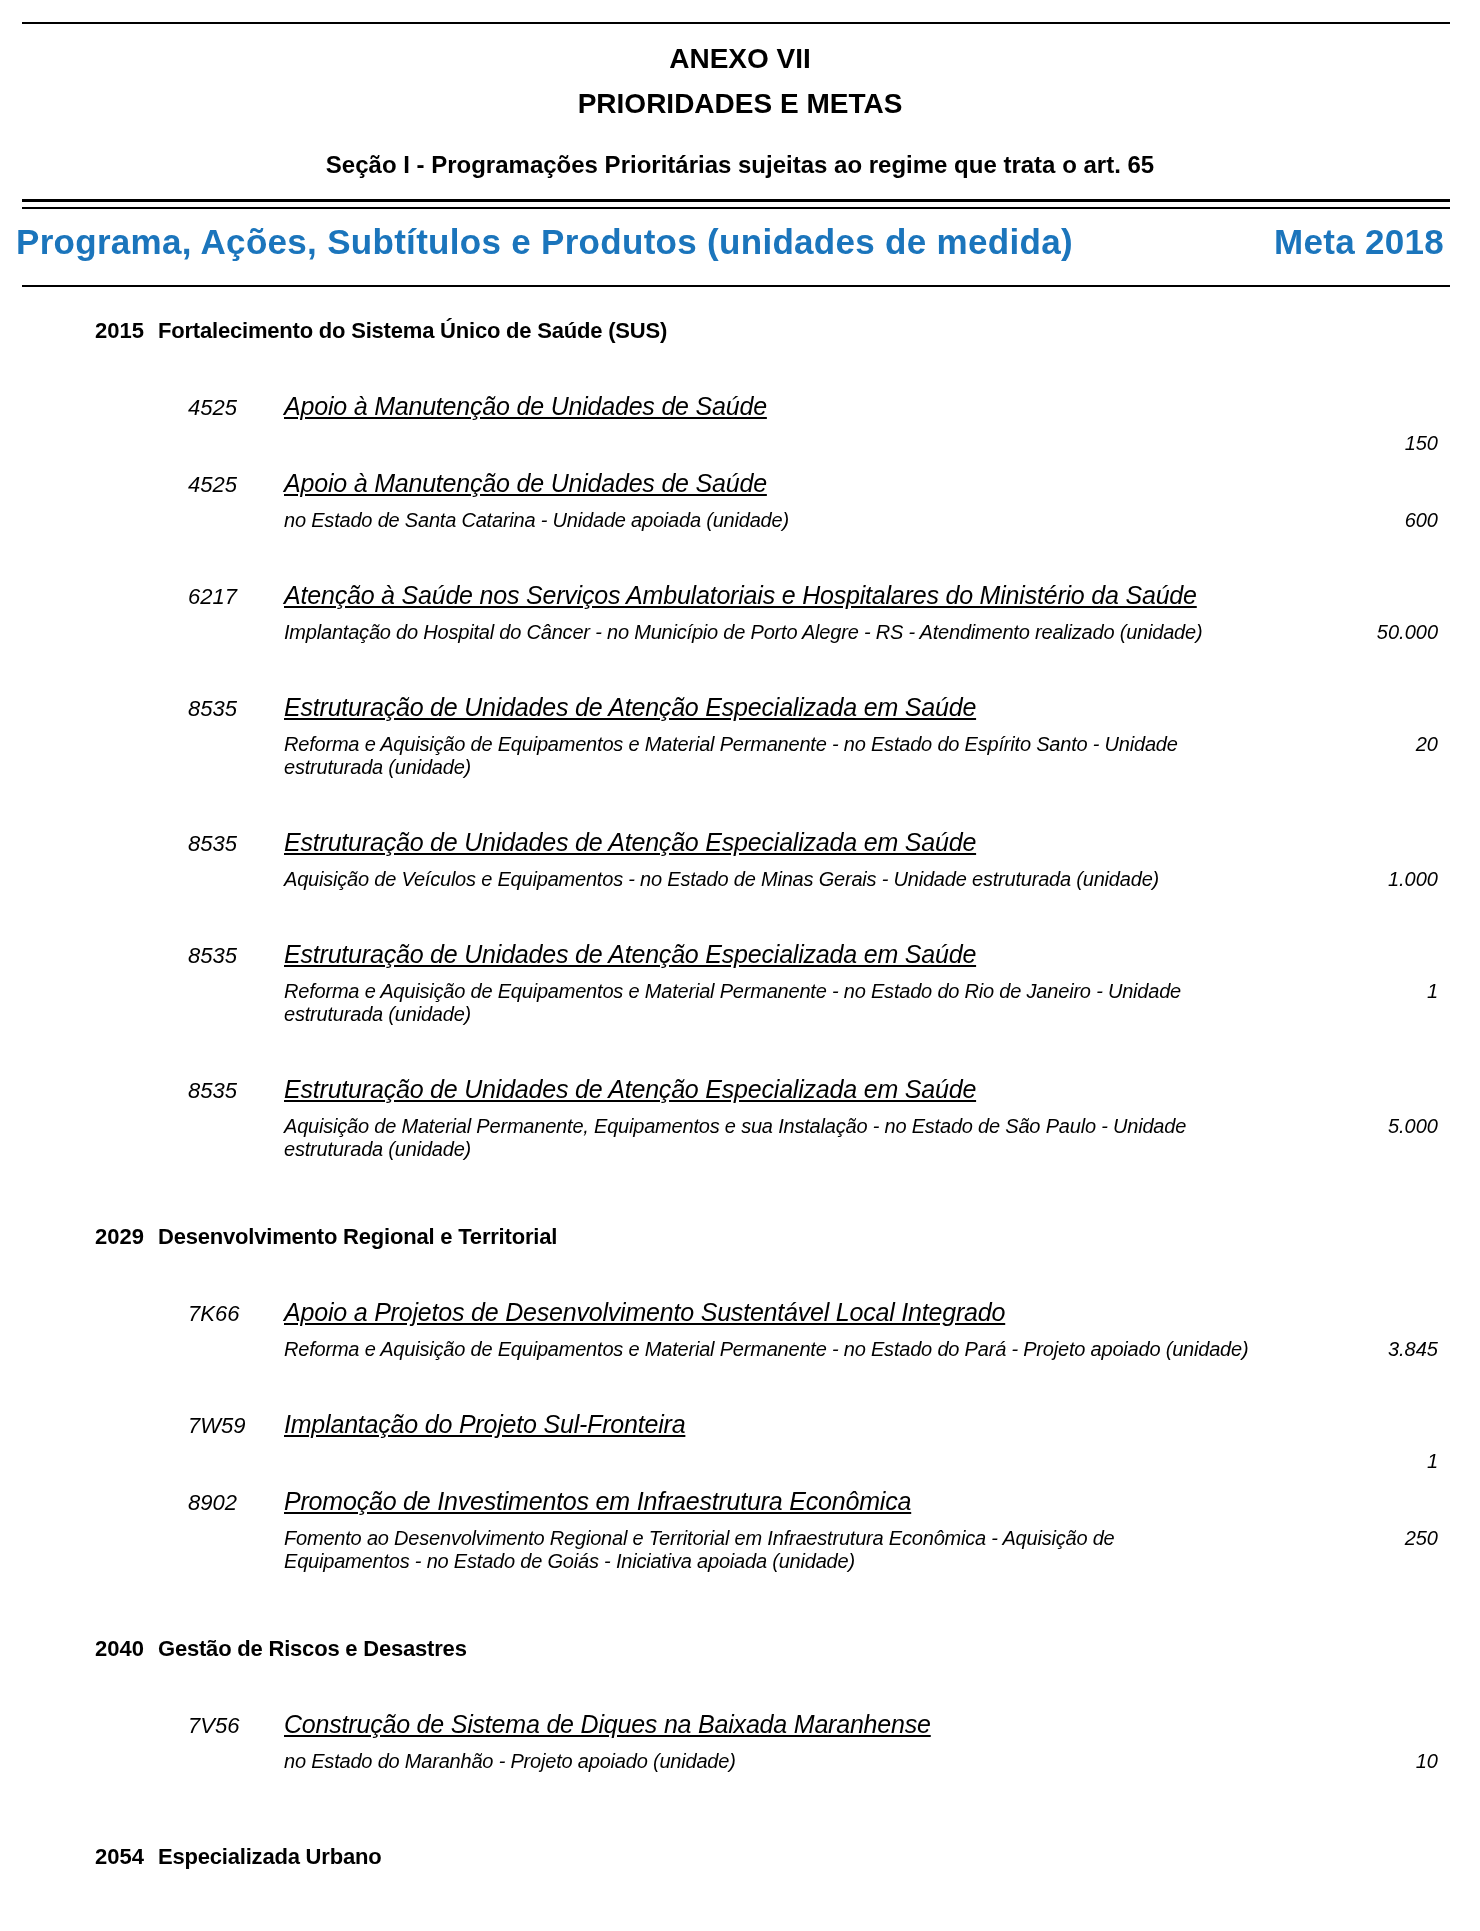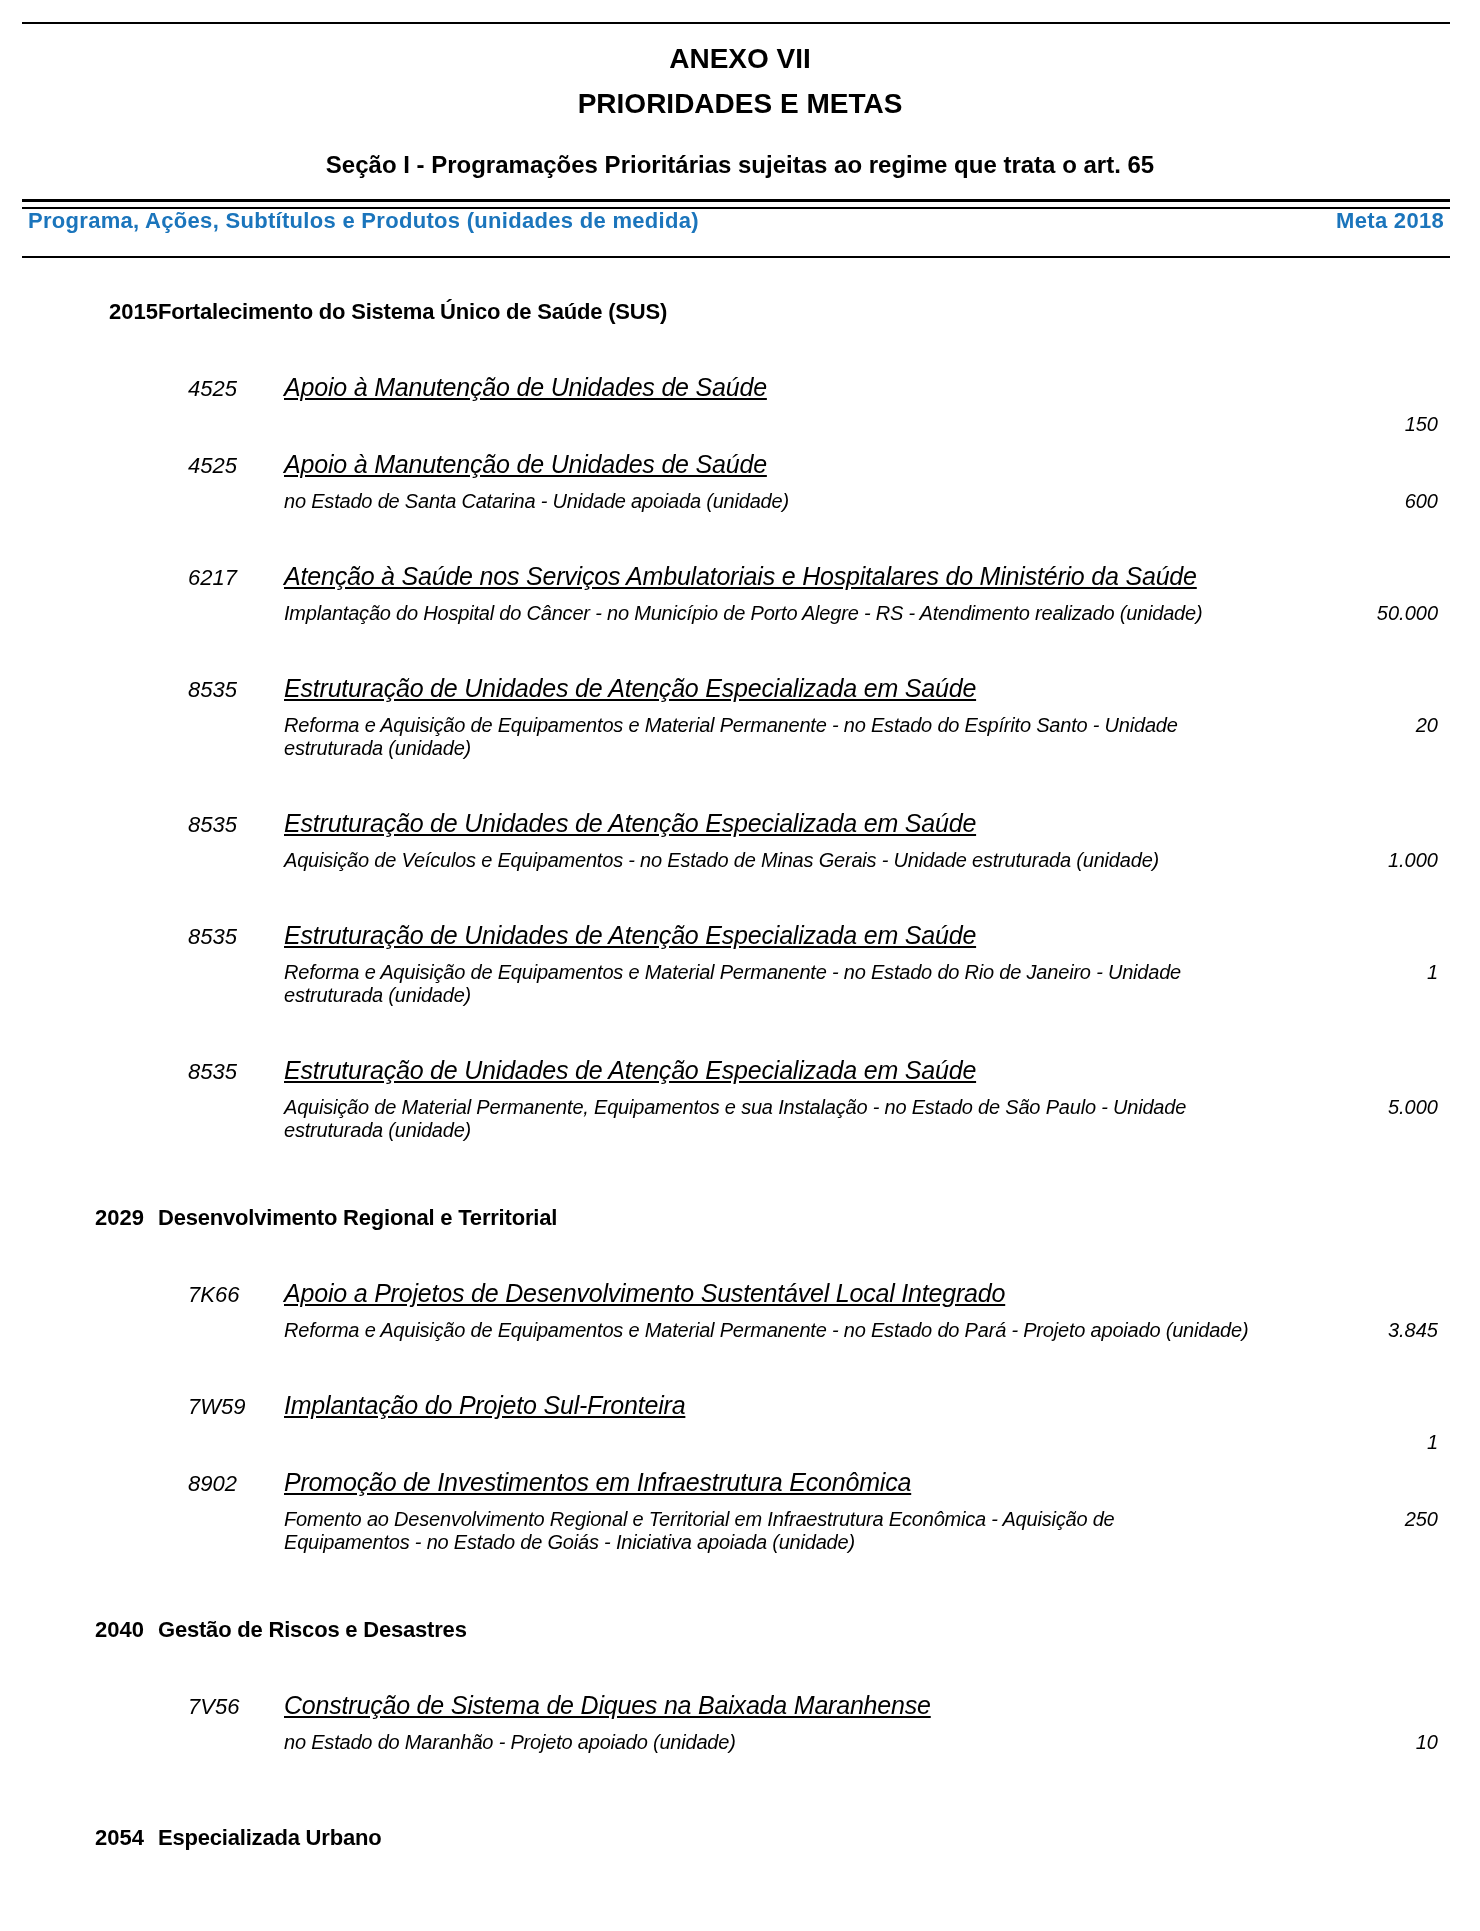--- a/index.html
+++ b/index.html
@@ -17,33 +17,34 @@
   .rule-a { margin-top:22px; border-top-width:3px; }
   .rule-b { margin-top:5px; border-top-width:2px; }
   .rule-c { margin-top:23px; border-top-width:2px; }
 
   .doc-head { text-align:center; }
   .doc-title-1 { margin-top:21px; font-size:28px; font-weight:bold; line-height:1.0; }
   .doc-title-2 { margin-top:17px; font-size:28px; font-weight:bold; line-height:1.0; }
   .doc-subtitle { margin-top:35px; font-size:24px; font-weight:bold; line-height:1.0; }
 
   .cols-header {
-    padding-left:28px; padding-right:36px;
+    margin-top:14px;
+    padding-left:16px; padding-right:36px;
     display:flex; justify-content:space-between; align-items:baseline;
-    font-size:22px; font-weight:bold; letter-spacing:0.3px;
+    font-size:35px; font-weight:bold; letter-spacing:0.3px;
     line-height:1.1;
   }
 
   .program-header {
     display:flex; align-items:baseline;
     padding-left:95px;
     margin-top:64px;
     font-weight:bold; font-size:22px; line-height:24px;
   }
-  .program-header.first { margin-top:42px;text-align:right; }
+  .program-header.first { margin-top:32px; }
   .program-code { width:63px; }
   .program-name { letter-spacing:-0.2px; }
 
   .action { margin-top:50px; }
   .action-head {
     display:flex; align-items:baseline;
     padding-left:188px;
     font-style:italic;
   }
   .action-code { width:96px; font-size:22px; line-height:24px; }

